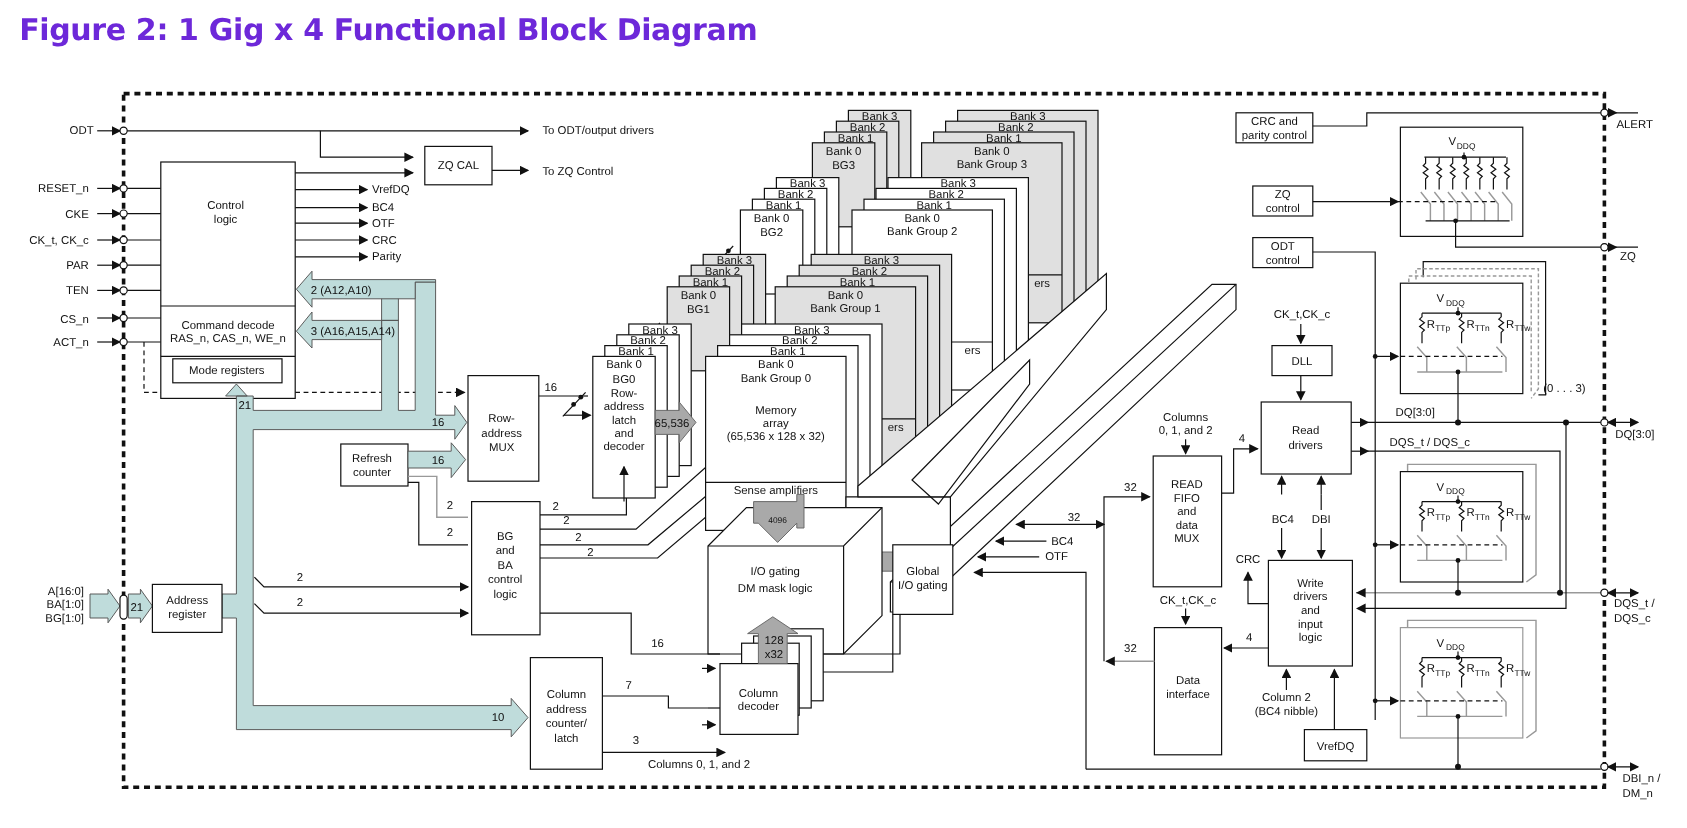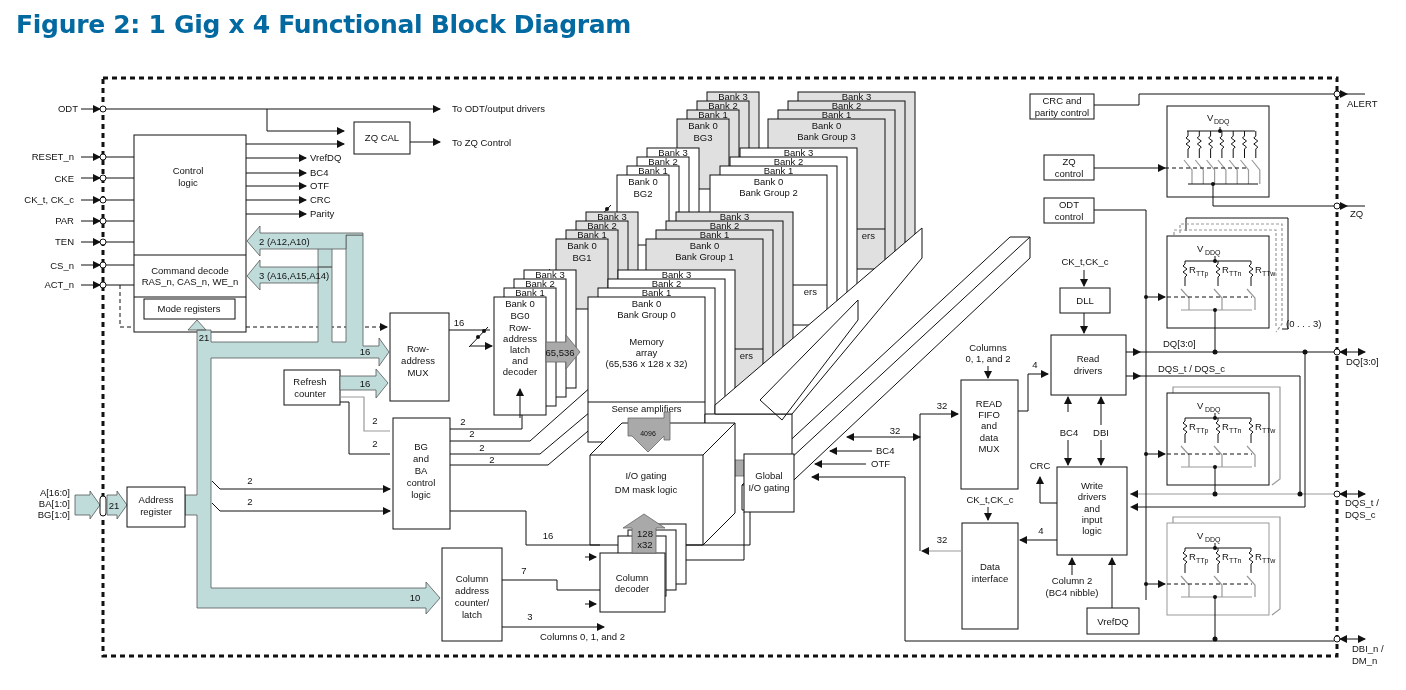--- a/index.html
+++ b/index.html
@@ -1,17 +1,17 @@
 <!DOCTYPE html>
 <html><head>
 <meta charset="utf-8">
 <style>
   html,body{margin:0;padding:0;background:#fff;}
   body{width:1406px;height:690px;overflow:hidden;position:relative;font-family:"Liberation Sans",sans-serif;}
-  #title{position:absolute;left:16px;top:10px;font-family:"DejaVu Sans",sans-serif;font-weight:bold;font-size:25px;color:#0369a1;letter-spacing:-0.3px;}
+  #title{position:absolute;left:16px;top:10px;font-family:"DejaVu Sans",sans-serif;font-weight:bold;font-size:25px;color:#6d28d9;letter-spacing:-0.3px;}
   svg{position:absolute;left:0;top:0;}
   svg text{font-family:"Liberation Sans",sans-serif;font-size:9.5px;fill:#111;}
   .blk{fill:#fff;stroke:#111;stroke-width:1;}
   .blkg{fill:#e0e0e0;stroke:#111;stroke-width:1;}
   .ln{stroke:#111;stroke-width:1;fill:none;}
   .lng{stroke:#999;stroke-width:1.2;fill:none;}
   .dash{stroke:#111;stroke-width:1;fill:none;stroke-dasharray:4 3;}
   .bus{fill:#bfdcdb;stroke:#555;stroke-width:0.8;}
   .gbus{fill:#a9a9a9;stroke:#666;stroke-width:0.8;}
   .frame{fill:none;stroke:#111;stroke-width:3;stroke-dasharray:5 4;}

